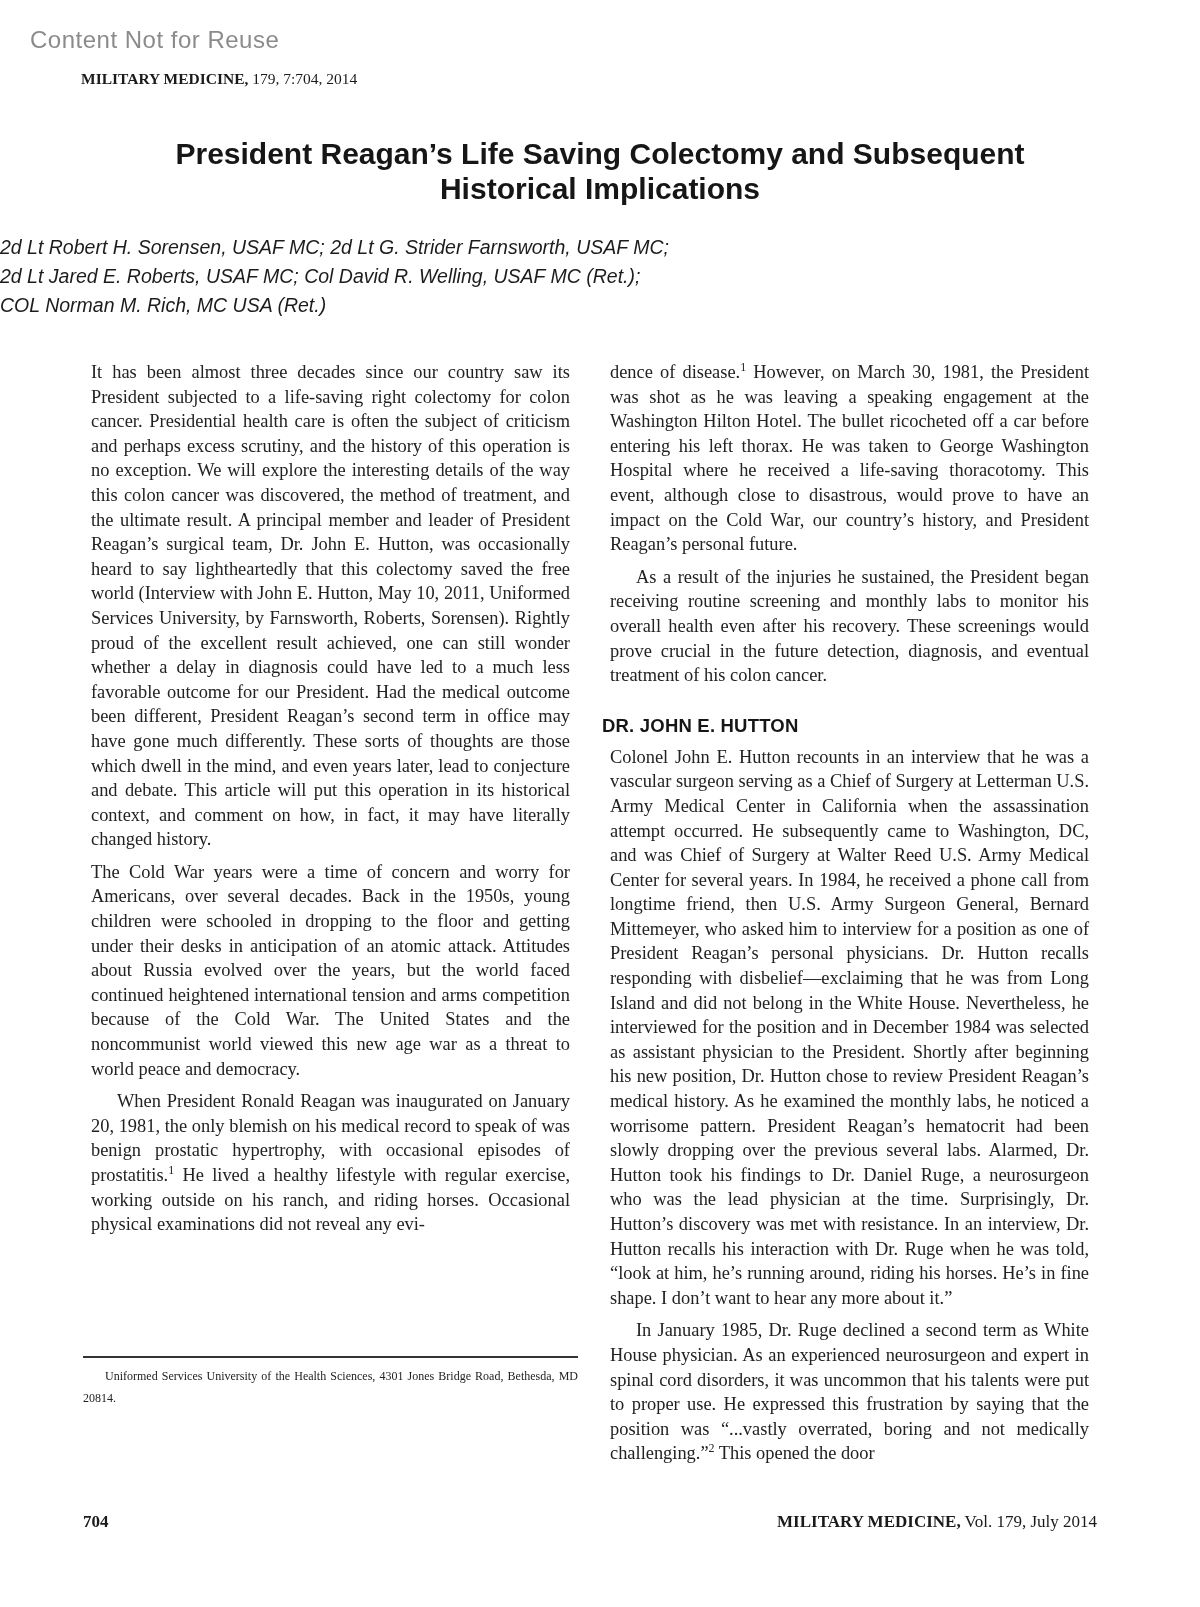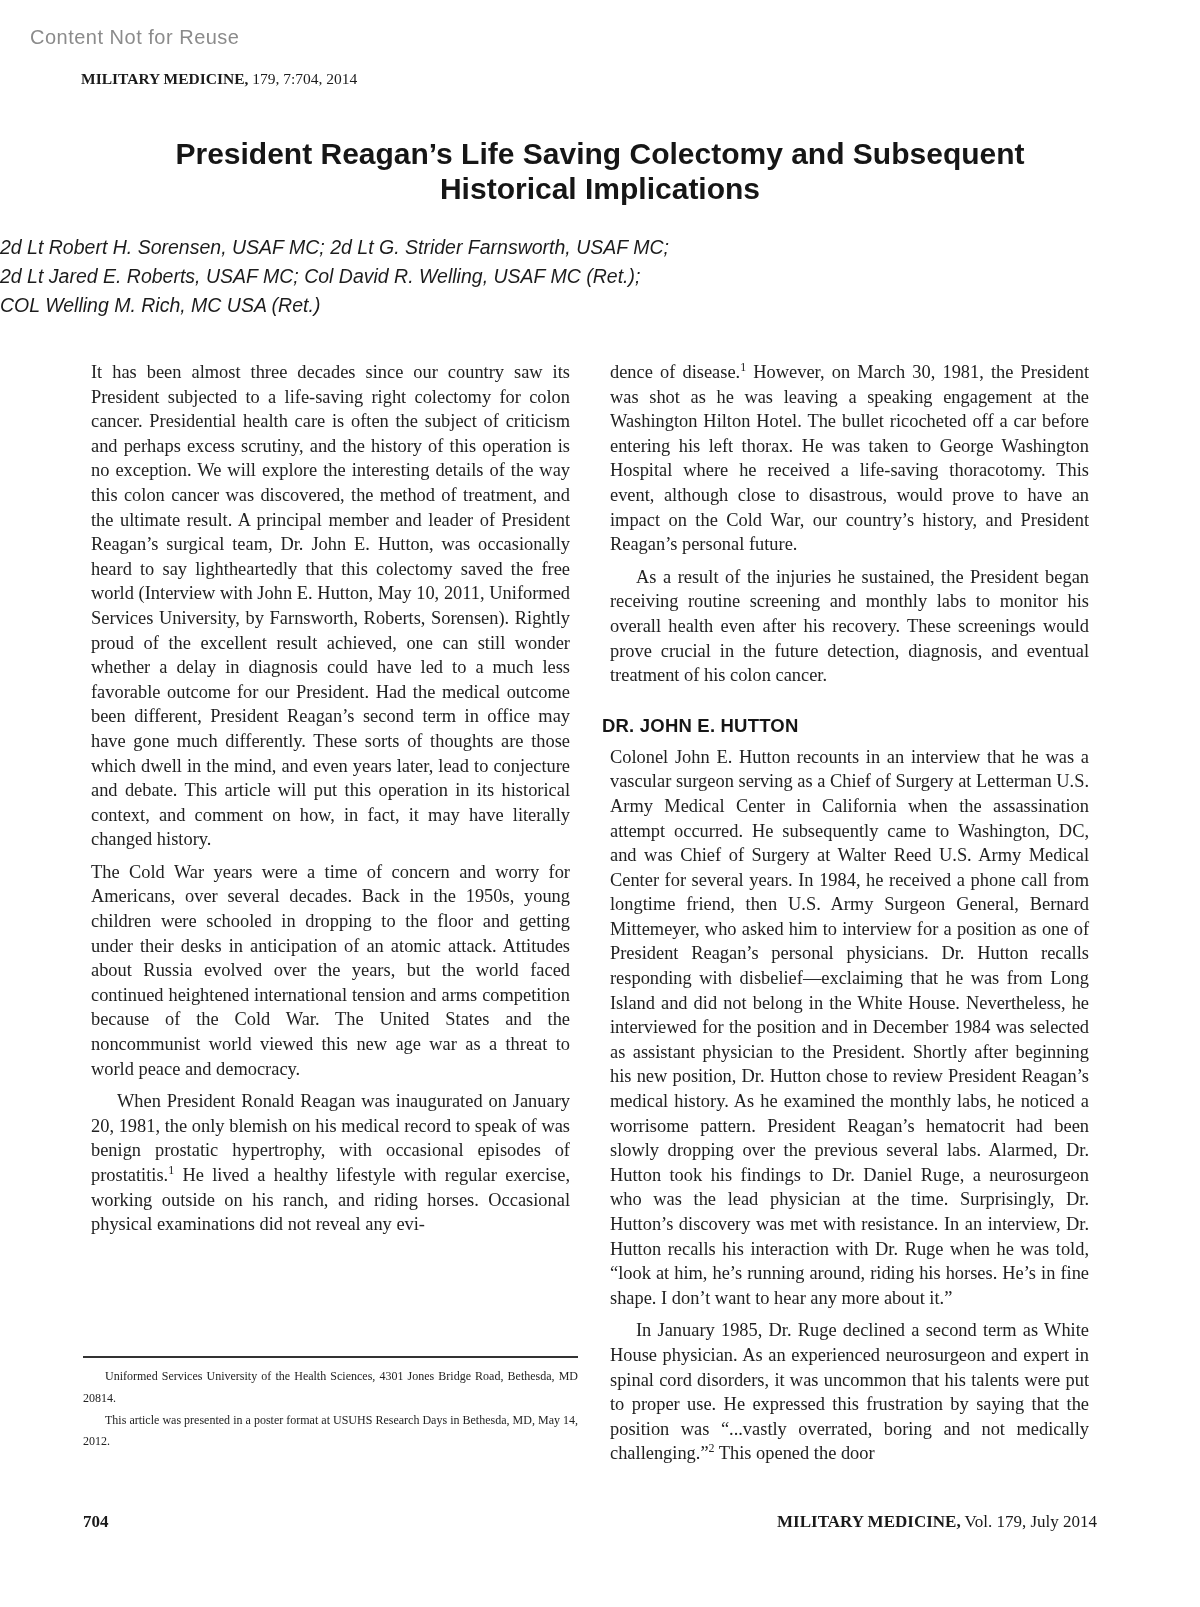--- a/index.html
+++ b/index.html
@@ -12,21 +12,21 @@
   .page {
     position: relative;
     width: 1200px; height: 1607px;
     font-family: "Liberation Serif", serif;
     color: #1f1f1f;
     background: #ffffff;
   }
   .watermark {
     position: absolute; left: 30px; top: 26px;
     font-family: "Liberation Sans", sans-serif;
-    font-size: 20px; color: #8b8b8b; letter-spacing: 0.5px;
+    font-size: 24px; color: #8b8b8b; letter-spacing: 0.5px;
   }
   .journal-header {
     position: absolute; left: 81px; top: 70px;
     font-size: 15.5px; color: #1a1a1a;
   }
   .bold { font-weight: bold; }
   .title {
     position: absolute; left: 0; top: 136px; width: 1200px;
     margin: 0; text-align: center;
     font-family: "Liberation Sans", sans-serif;
@@ -87,33 +87,32 @@
   </div>
 
   <h1 class="title">
     <span>President Reagan’s Life Saving Colectomy and Subsequent</span><br>
     <span>Historical Implications</span>
   </h1>
 
   <div class="authors">
     <span>2d Lt Robert H. Sorensen, USAF MC; 2d Lt G. Strider Farnsworth, USAF MC;</span><br>
     <span>2d Lt Jared E. Roberts, USAF MC; Col David R. Welling, USAF MC (Ret.);</span><br>
-    <span>COL Welling M. Rich, MC USA (Ret.)</span>
+    <span>COL Norman M. Rich, MC USA (Ret.)</span>
   </div>
 
   <div class="column col-left">
     <p class="body-par">It has been almost three decades since our country saw its President subjected to a life-saving right colectomy for colon cancer. Presidential health care is often the subject of criticism and perhaps excess scrutiny, and the history of this operation is no exception. We will explore the interesting details of the way this colon cancer was discovered, the method of treatment, and the ultimate result. A principal member and leader of President Reagan’s surgical team, Dr. John E. Hutton, was occasionally heard to say lightheartedly that this colectomy saved the free world (Interview with John E. Hutton, May 10, 2011, Uniformed Services University, by Farnsworth, Roberts, Sorensen). Rightly proud of the excellent result achieved, one can still wonder whether a delay in diagnosis could have led to a much less favorable outcome for our President. Had the medical outcome been different, President Reagan’s second term in office may have gone much differently. These sorts of thoughts are those which dwell in the mind, and even years later, lead to conjecture and debate. This article will put this operation in its historical context, and comment on how, in fact, it may have literally changed history.</p>
 
     <p class="body-par">The Cold War years were a time of concern and worry for Americans, over several decades. Back in the 1950s, young children were schooled in dropping to the floor and getting under their desks in anticipation of an atomic attack. Attitudes about Russia evolved over the years, but the world faced continued heightened international tension and arms competition because of the Cold War. The United States and the noncommunist world viewed this new age war as a threat to world peace and democracy.</p>
     <p class="body-par indent"><span>When President Ronald Reagan was inaugurated on January 20, 1981, the only blemish on his medical record to speak of was benign prostatic hypertrophy, with occasional episodes of prostatitis.</span><sup>1</sup><span> He lived a healthy lifestyle with regular exercise, working outside on his ranch, and riding horses. Occasional physical examinations did not reveal any evi-</span></p>
   </div>
 
   <div class="footnote">
     <p>Uniformed Services University of the Health Sciences, 4301 Jones Bridge Road, Bethesda, MD 20814.</p>
-    <p>This article was presented in a poster format at USUHS Research Days in Bethesda, MD, May 14, 2012.</p>
   </div>
 
   <div class="column col-right">
     <p class="body-par"><span>dence of disease.</span><sup>1</sup><span> However, on March 30, 1981, the President was shot as he was leaving a speaking engagement at the Washington Hilton Hotel. The bullet ricocheted off a car before entering his left thorax. He was taken to George Washington Hospital where he received a life-saving thoracotomy. This event, although close to disastrous, would prove to have an impact on the Cold War, our country’s history, and President Reagan’s personal future.</span></p>
     <p class="body-par indent">As a result of the injuries he sustained, the President began receiving routine screening and monthly labs to monitor his overall health even after his recovery. These screenings would prove crucial in the future detection, diagnosis, and eventual treatment of his colon cancer.</p>
 
     <h2 class="section-heading spaced">DR. JOHN E. HUTTON</h2>
     <p class="body-par">Colonel John E. Hutton recounts in an interview that he was a vascular surgeon serving as a Chief of Surgery at Letterman U.S. Army Medical Center in California when the assassination attempt occurred. He subsequently came to Washington, DC, and was Chief of Surgery at Walter Reed U.S. Army Medical Center for several years. In 1984, he received a phone call from longtime friend, then U.S. Army Surgeon General, Bernard Mittemeyer, who asked him to interview for a position as one of President Reagan’s personal physicians. Dr. Hutton recalls responding with disbelief—exclaiming that he was from Long Island and did not belong in the White House. Nevertheless, he interviewed for the position and in December 1984 was selected as assistant physician to the President. Shortly after beginning his new position, Dr. Hutton chose to review President Reagan’s medical history. As he examined the monthly labs, he noticed a worrisome pattern. President Reagan’s hematocrit had been slowly dropping over the previous several labs. Alarmed, Dr. Hutton took his findings to Dr. Daniel Ruge, a neurosurgeon who was the lead physician at the time. Surprisingly, Dr. Hutton’s discovery was met with resistance. In an interview, Dr. Hutton recalls his interaction with Dr. Ruge when he was told, “look at him, he’s running around, riding his horses. He’s in fine shape. I don’t want to hear any more about it.”</p>
     <p class="body-par indent"><span>In January 1985, Dr. Ruge declined a second term as White House physician. As an experienced neurosurgeon and expert in spinal cord disorders, it was uncommon that his talents were put to proper use. He expressed this frustration by saying that the position was “...vastly overrated, boring and not medically challenging.”</span><sup>2</sup><span> This opened the door</span></p>
   </div>

